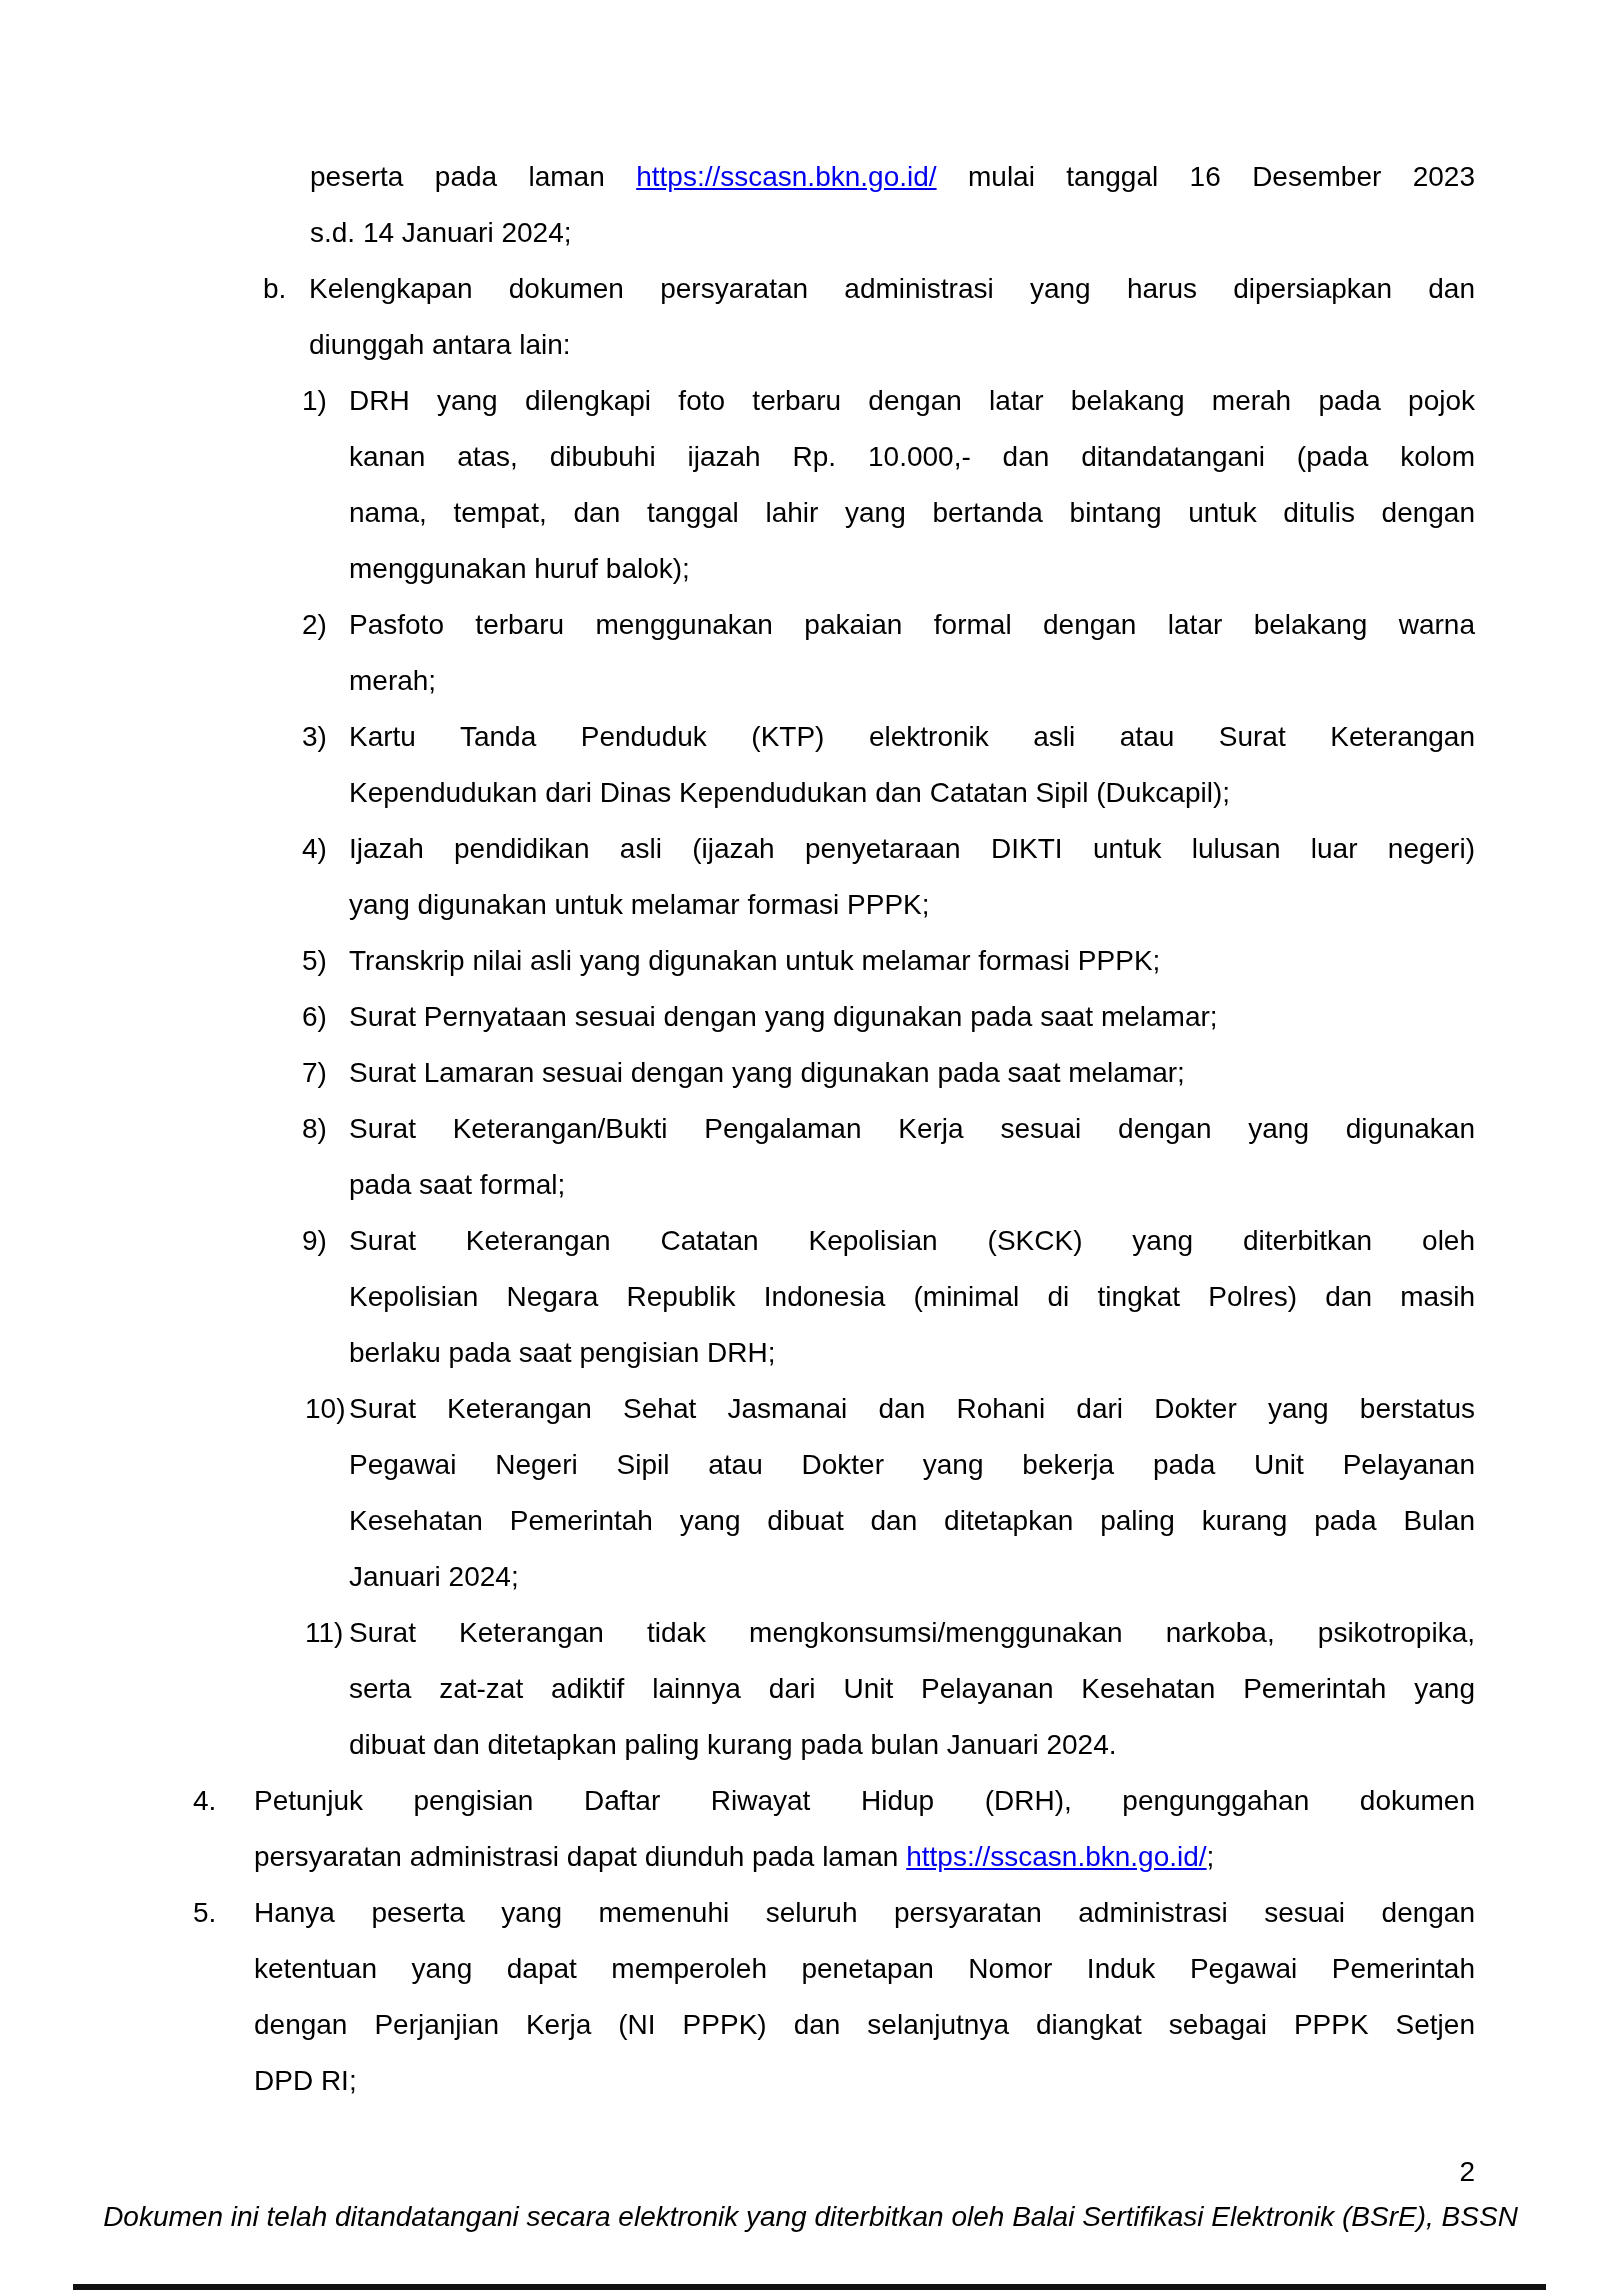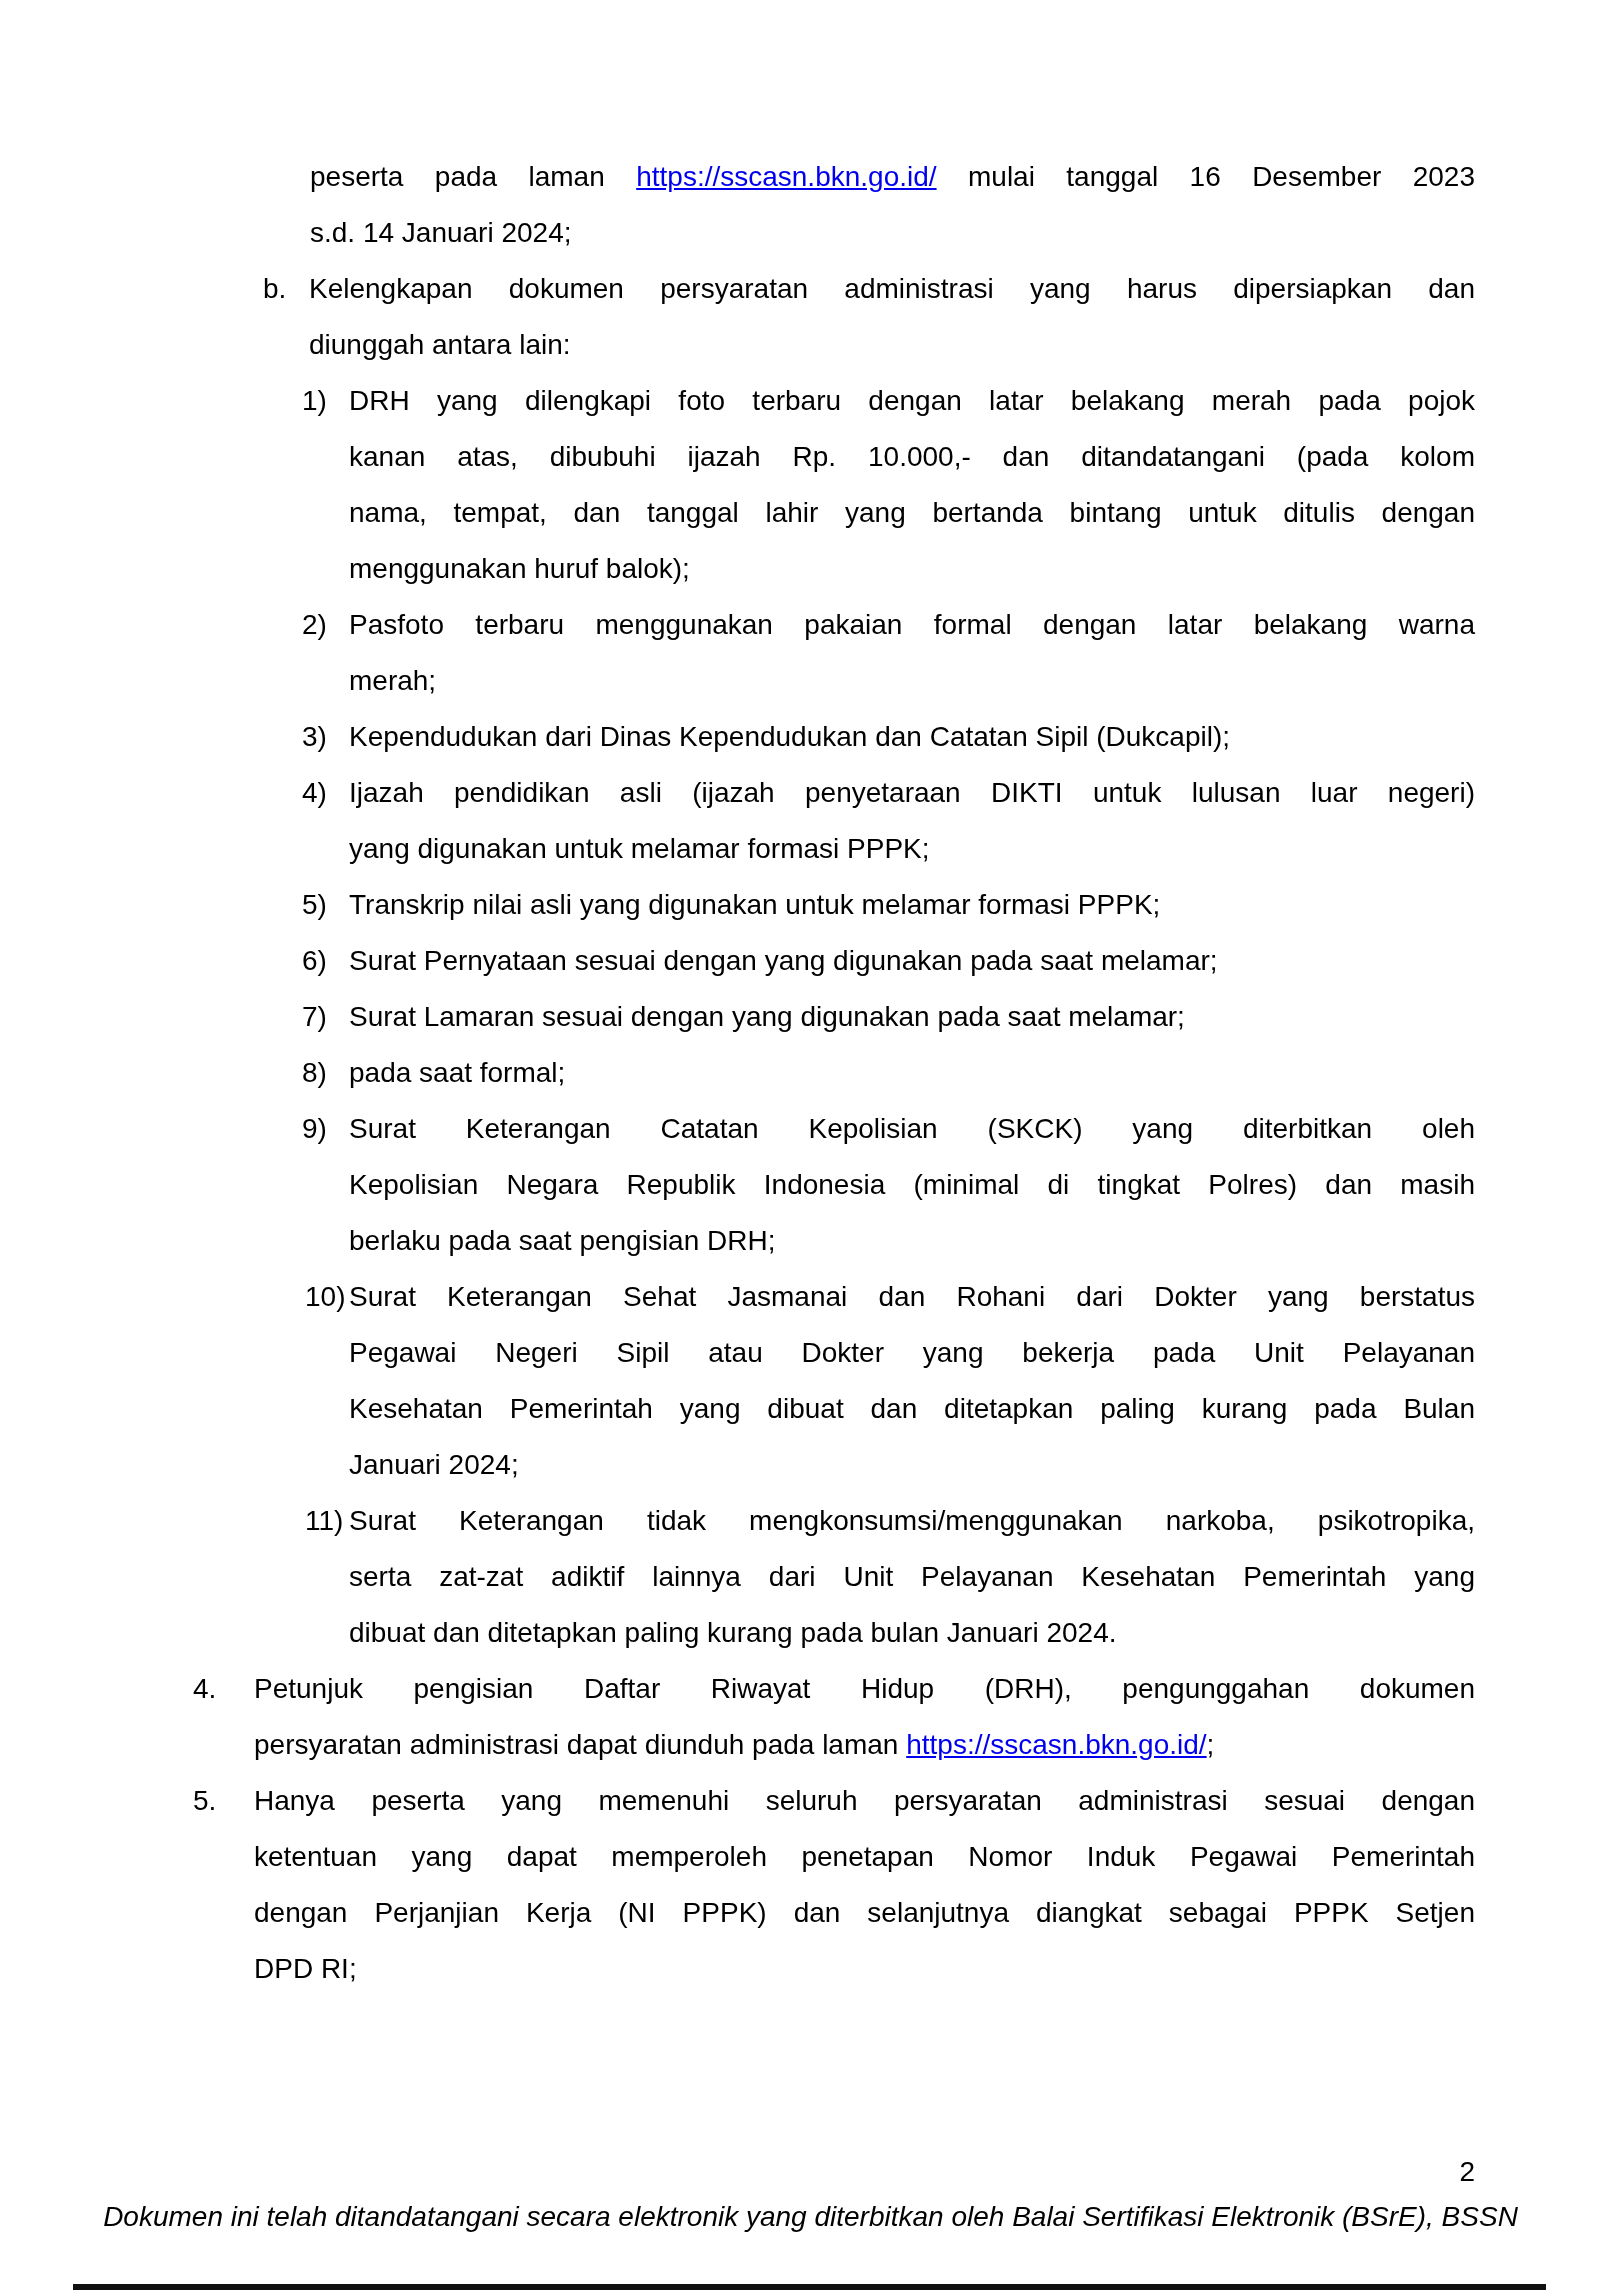--- a/index.html
+++ b/index.html
@@ -105,20 +105,21 @@
     </div>
 
     <div class="block sub">
       <span class="marker">2)</span>
       <div class="line jl">Pasfoto terbaru menggunakan pakaian formal dengan latar belakang warna</div>
       <div class="line">merah;</div>
     </div>
 
     <div class="block sub">
       <span class="marker">3)</span>
+      <div class="line jl">Kartu Tanda Penduduk (KTP) elektronik asli atau Surat Keterangan</div>
       <div class="line">Kependudukan dari Dinas Kependudukan dan Catatan Sipil (Dukcapil);</div>
     </div>
 
     <div class="block sub">
       <span class="marker">4)</span>
       <div class="line jl">Ijazah pendidikan asli (ijazah penyetaraan DIKTI untuk lulusan luar negeri)</div>
       <div class="line">yang digunakan untuk melamar formasi PPPK;</div>
     </div>
 
     <div class="block sub">
@@ -131,20 +132,21 @@
       <div class="line">Surat Pernyataan sesuai dengan yang digunakan pada saat melamar;</div>
     </div>
 
     <div class="block sub">
       <span class="marker">7)</span>
       <div class="line">Surat Lamaran sesuai dengan yang digunakan pada saat melamar;</div>
     </div>
 
     <div class="block sub">
       <span class="marker">8)</span>
+      <div class="line jl">Surat Keterangan/Bukti Pengalaman Kerja sesuai dengan yang digunakan</div>
       <div class="line">pada saat formal;</div>
     </div>
 
     <div class="block sub">
       <span class="marker">9)</span>
       <div class="line jl">Surat Keterangan Catatan Kepolisian (SKCK) yang diterbitkan oleh</div>
       <div class="line jl">Kepolisian Negara Republik Indonesia (minimal di tingkat Polres) dan masih</div>
       <div class="line">berlaku pada saat pengisian DRH;</div>
     </div>
 

